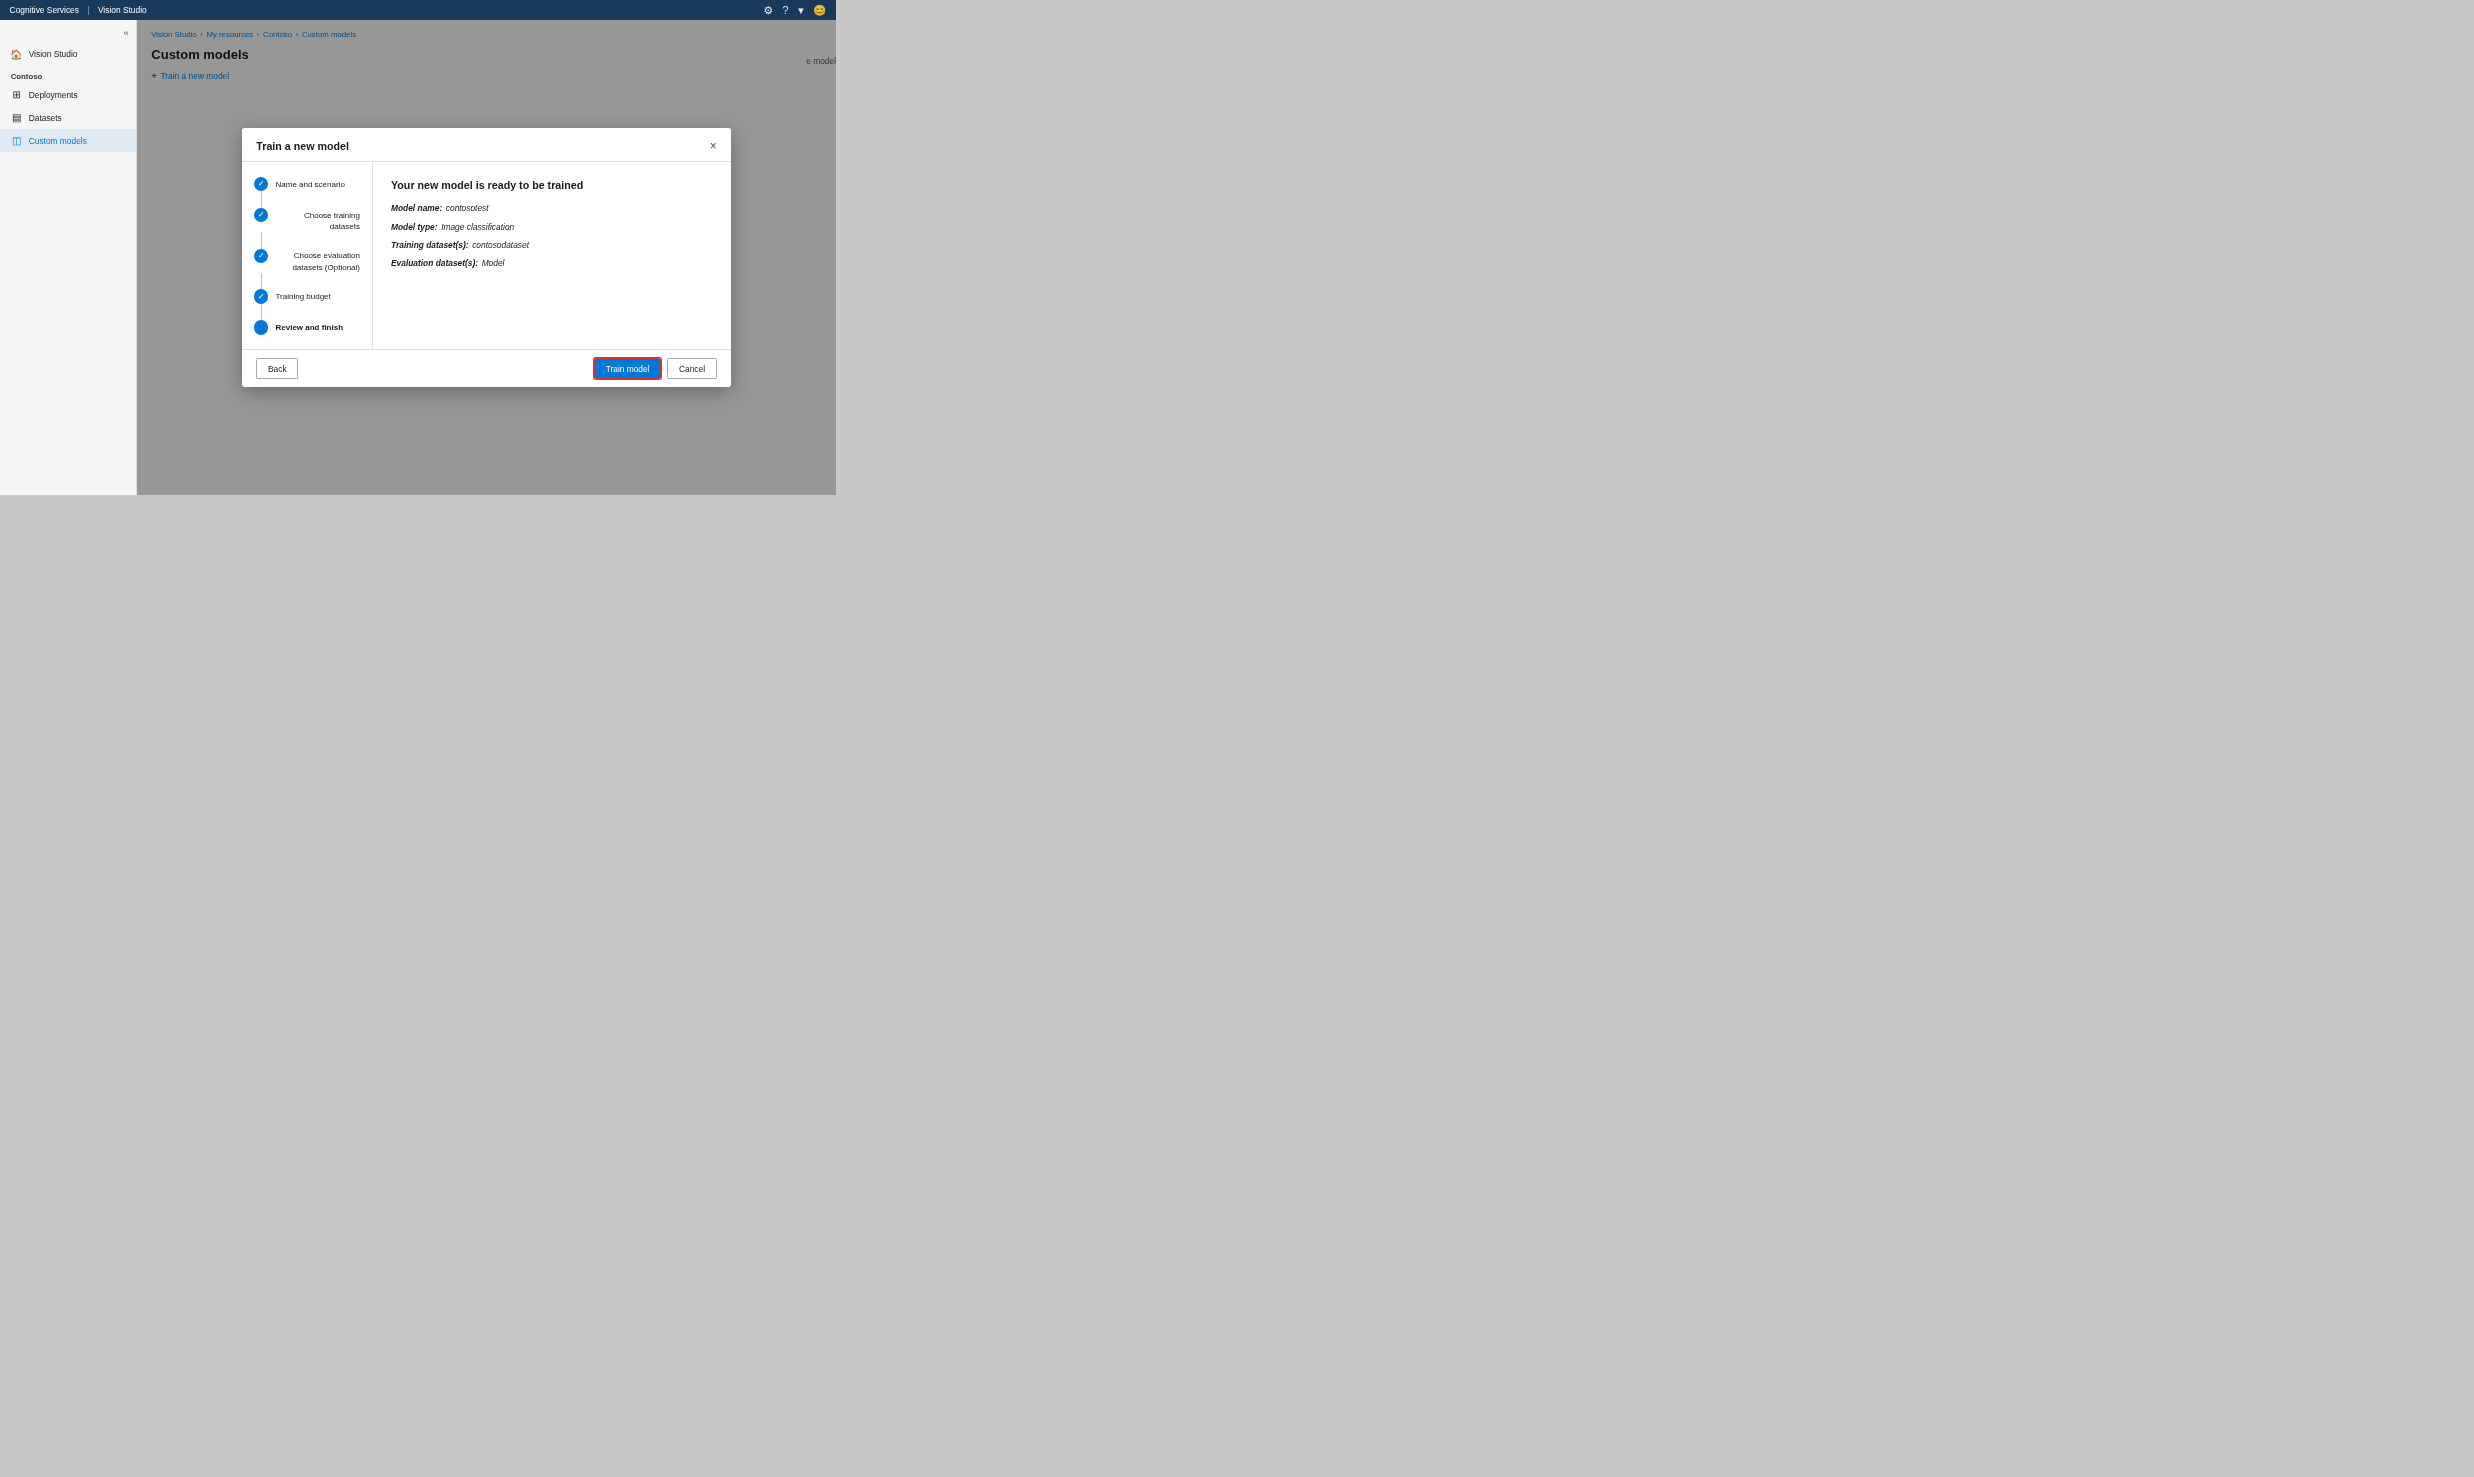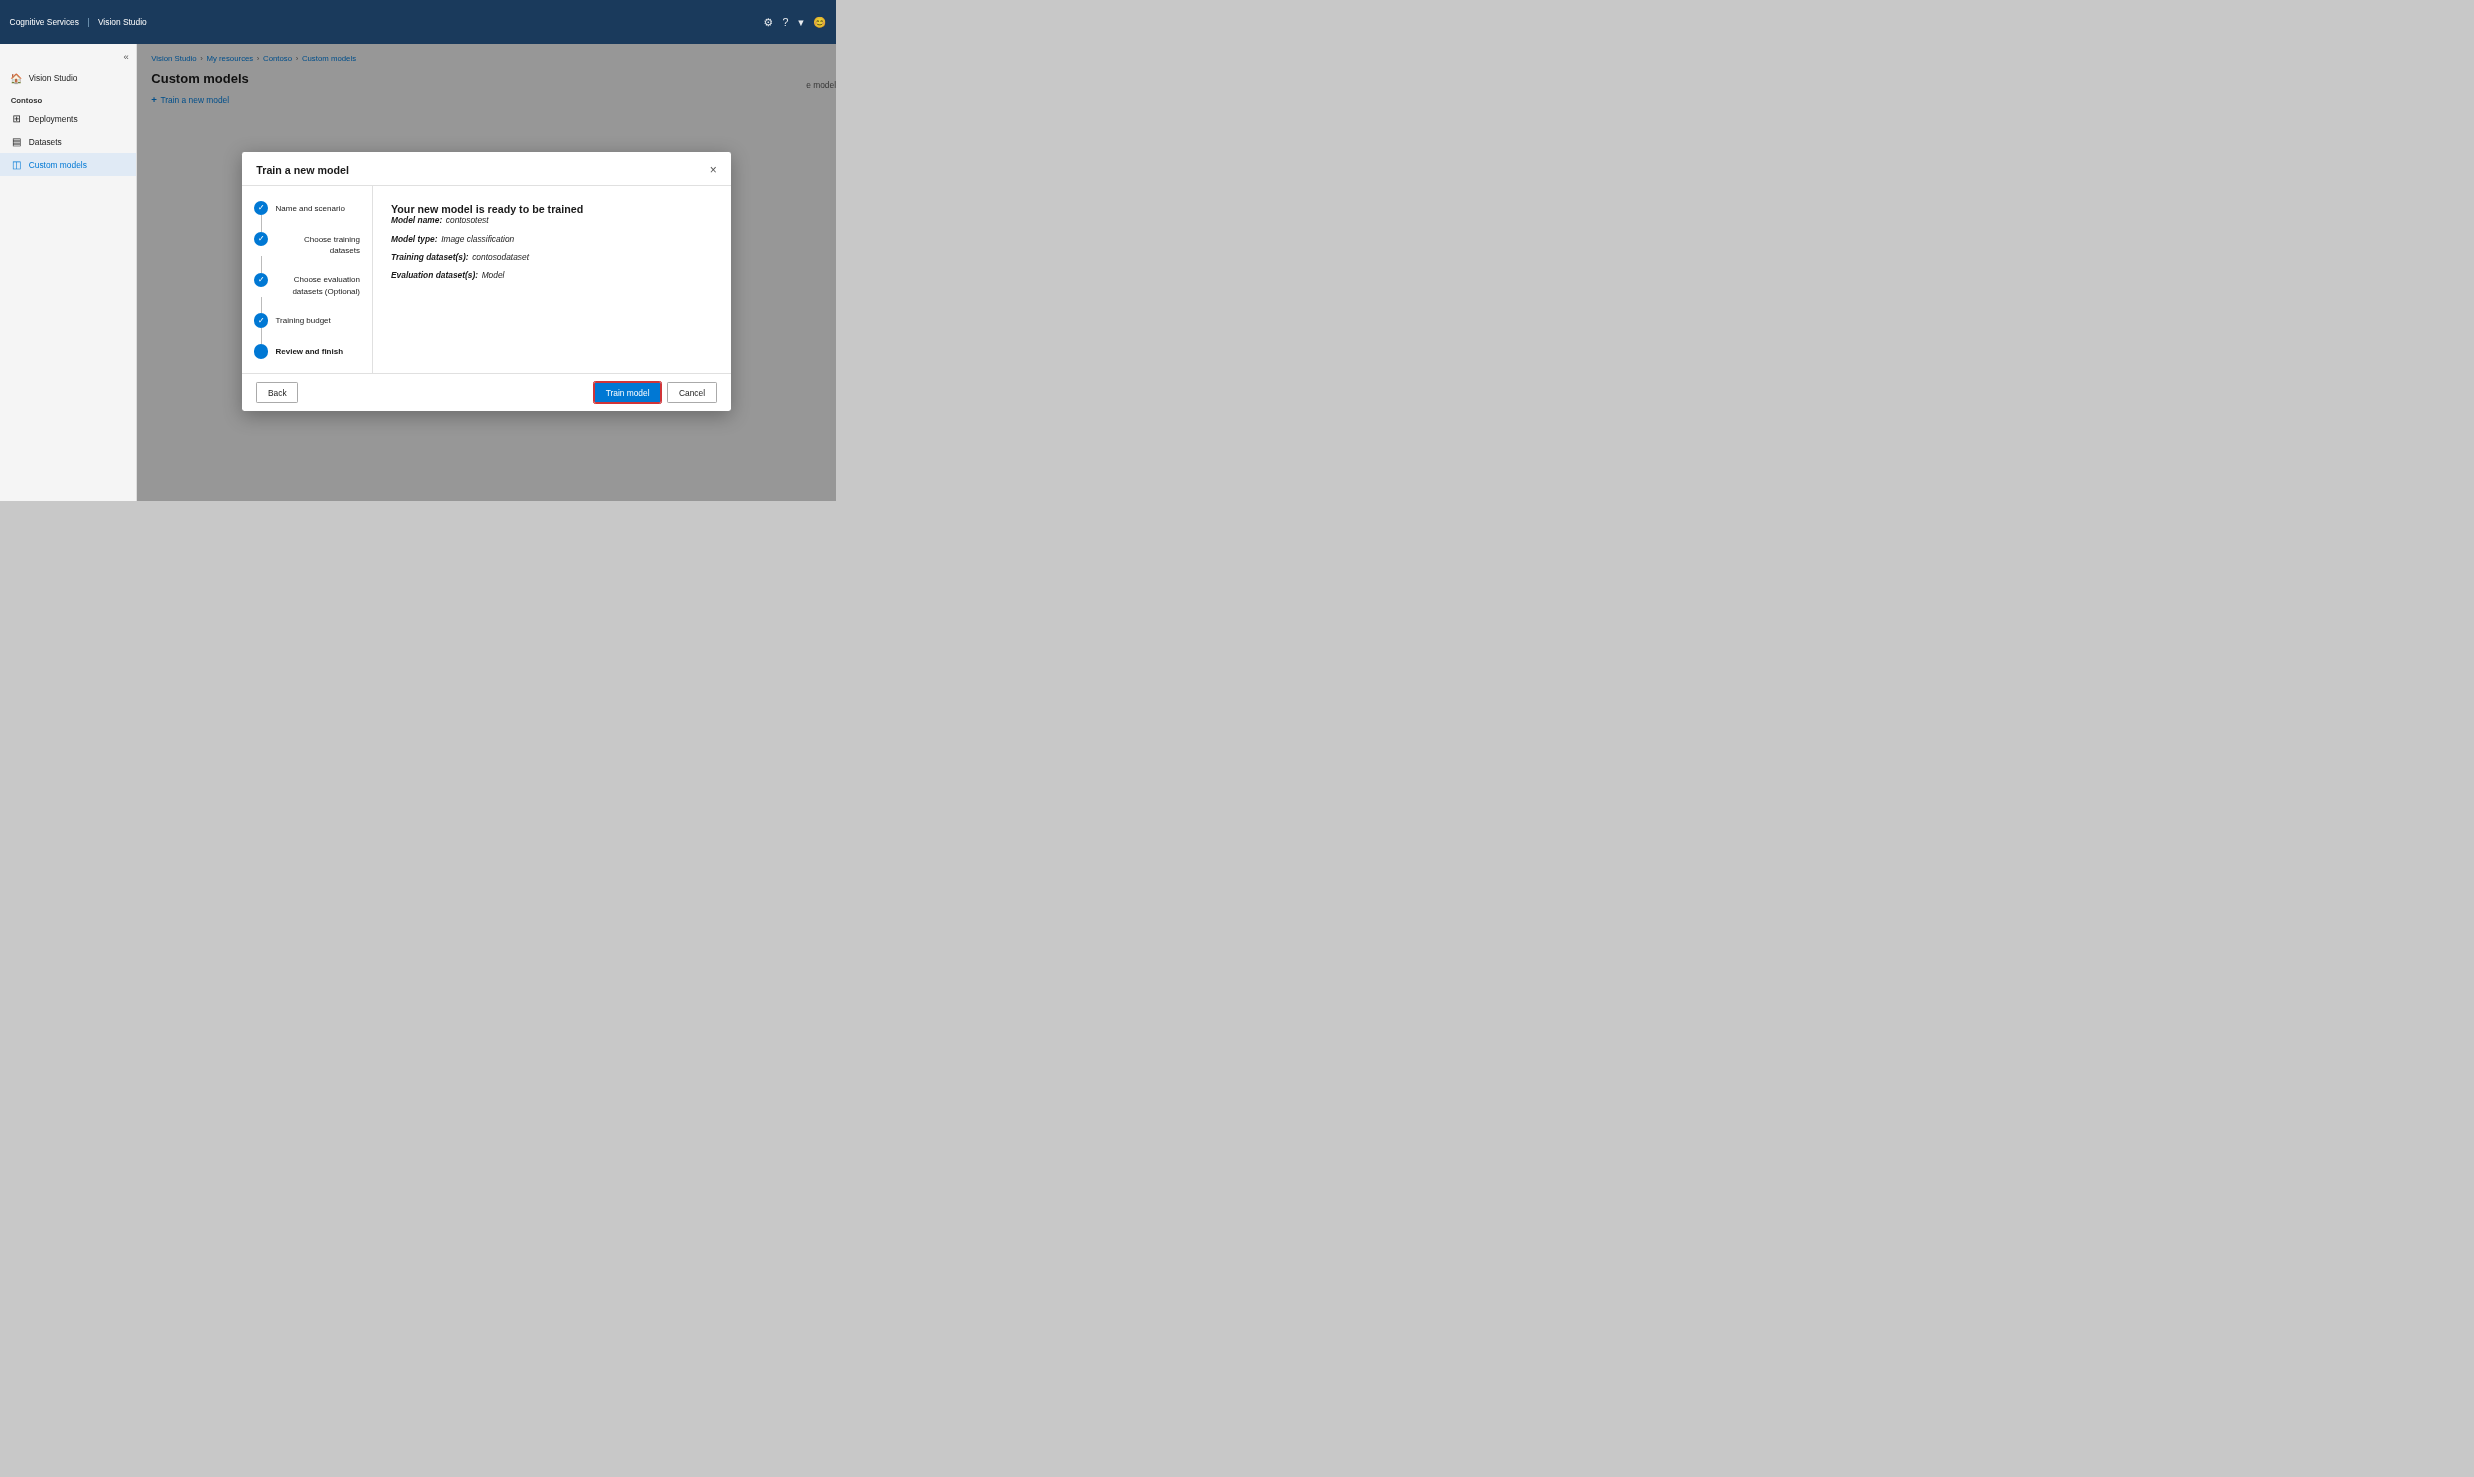--- a/index.html
+++ b/index.html
@@ -8,21 +8,21 @@
       background: #c8c8c8;
       width: 836px;
       height: 501px;
       overflow: hidden;
       position: relative;
     }
 
     
     .topbar {
       background: #1a3a5c;
-      height: 44px;
+      height: 20px;
       display: flex;
       align-items: center;
       padding: 0 9.6px;
       justify-content: space-between;
     }
     .topbar-left {
       display: flex;
       align-items: center;
       gap: 4.8px;
       color: white;
@@ -236,21 +236,21 @@
     
     .review-panel {
       flex: 1;
       padding: 16.7px 18px;
       overflow-y: auto;
     }
     .review-heading {
       font-size: 10.7px;
       font-weight: 600;
       color: #1a1a1a;
-      margin-bottom: 0;
+      margin-bottom: 12px;
     }
     .review-row {
       display: flex;
       align-items: baseline;
       margin-bottom: 8.4px;
       font-size: 8.4px;
       font-style: italic;
     }
     .review-label {
       font-weight: 600;

